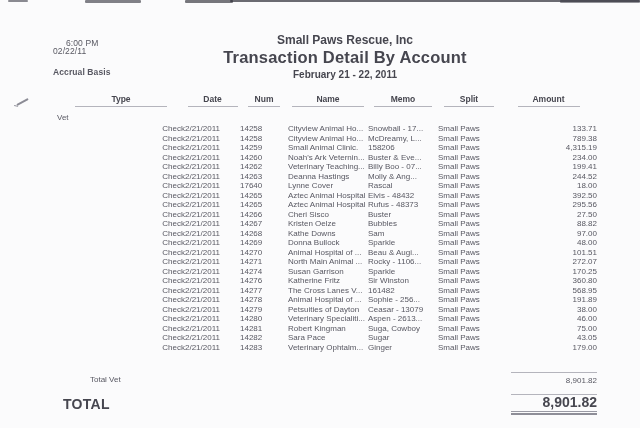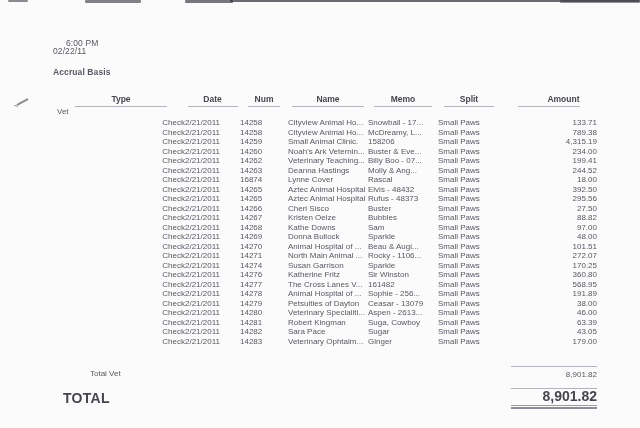--- a/index.html
+++ b/index.html
@@ -52,23 +52,23 @@
   .grid{display:grid;grid-template-columns:128px 55px 48px 80px 70px 62px 97px;}
   .hrow{height:13px;}
   .th{text-align:center;font-weight:bold;font-size:8.5px;color:var(--ink-dark);}
   .th span{display:inline-block;border-bottom:1px solid var(--line);padding-bottom:2px;text-align:center;}
   .th.c0 span{width:92px;}
   .th.c1 span{width:50px;}
   .th.c2 span{width:32px;}
   .th.c3 span{width:72px;}
   .th.c4 span{width:58px;}
   .th.c5 span{width:50px;}
-  .th.c6 span{width:62px;text-align:right;}
-
-  .section{height:10px;line-height:10px;}
+  .th.c6 span{width:62px;}
+
+  .section{margin-top:6px;height:10px;line-height:10px;}
   .tbody{margin-top:1px;}
   .tr{height:9.5px;line-height:9.5px;}
   .td{white-space:nowrap;overflow:hidden;}
   .td:nth-child(1){padding-left:16px;text-align:right;}
   .td:nth-child(7){text-align:right;}
 
   .subtotal{margin-top:17px;height:16px;align-items:end;}
   .subtotal .lbl{grid-column:1/7;padding-left:33px;line-height:11px;}
   .subtotal .amt{text-align:right;}
   .subtotal .amt i{
@@ -98,20 +98,25 @@
   <div class="smudge b"></div>
   <div class="smudge c"></div>
   <div class="smudge d"></div>
   <div class="smudge e"></div>
   <div class="pen-mark"></div>
 
   <div class="meta time">6:00 PM</div>
   <div class="meta fdate">02/22/11</div>
   <div class="meta basis">Accrual Basis</div>
 
+  <div class="titles">
+    <div class="company">Small Paws Rescue, Inc</div>
+    <div class="rtitle">Transaction Detail By Account</div>
+    <div class="rrange">February 21 - 22, 2011</div>
+  </div>
 
   <div class="tbl">
     <div class="grid hrow" id="hrow">
         <div class="th c0"><span>Type</span></div>
         <div class="th c1"><span>Date</span></div>
         <div class="th c2"><span>Num</span></div>
         <div class="th c3"><span>Name</span></div>
         <div class="th c4"><span>Memo</span></div>
         <div class="th c5"><span>Split</span></div>
         <div class="th c6"><span>Amount</span></div>
@@ -170,21 +175,21 @@
           <div class="td">2/21/2011</div>
           <div class="td">14263</div>
           <div class="td">Deanna Hastings</div>
           <div class="td">Molly &amp; Ang...</div>
           <div class="td">Small Paws</div>
           <div class="td">244.52</div>
         </div>
         <div class="grid tr">
           <div class="td">Check</div>
           <div class="td">2/21/2011</div>
-          <div class="td">16874</div>
+          <div class="td">17640</div>
           <div class="td">Lynne Cover</div>
           <div class="td">Rascal</div>
           <div class="td">Small Paws</div>
           <div class="td">18.00</div>
         </div>
         <div class="grid tr">
           <div class="td">Check</div>
           <div class="td">2/21/2011</div>
           <div class="td">14265</div>
           <div class="td">Aztec Animal Hospital</div>
@@ -309,21 +314,21 @@
           <div class="td">Small Paws</div>
           <div class="td">46.00</div>
         </div>
         <div class="grid tr">
           <div class="td">Check</div>
           <div class="td">2/21/2011</div>
           <div class="td">14281</div>
           <div class="td">Robert Kingman</div>
           <div class="td">Suga, Cowboy</div>
           <div class="td">Small Paws</div>
-          <div class="td">63.39</div>
+          <div class="td">75.00</div>
         </div>
         <div class="grid tr">
           <div class="td">Check</div>
           <div class="td">2/21/2011</div>
           <div class="td">14282</div>
           <div class="td">Sara Pace</div>
           <div class="td">Sugar</div>
           <div class="td">Small Paws</div>
           <div class="td">43.05</div>
         </div>

